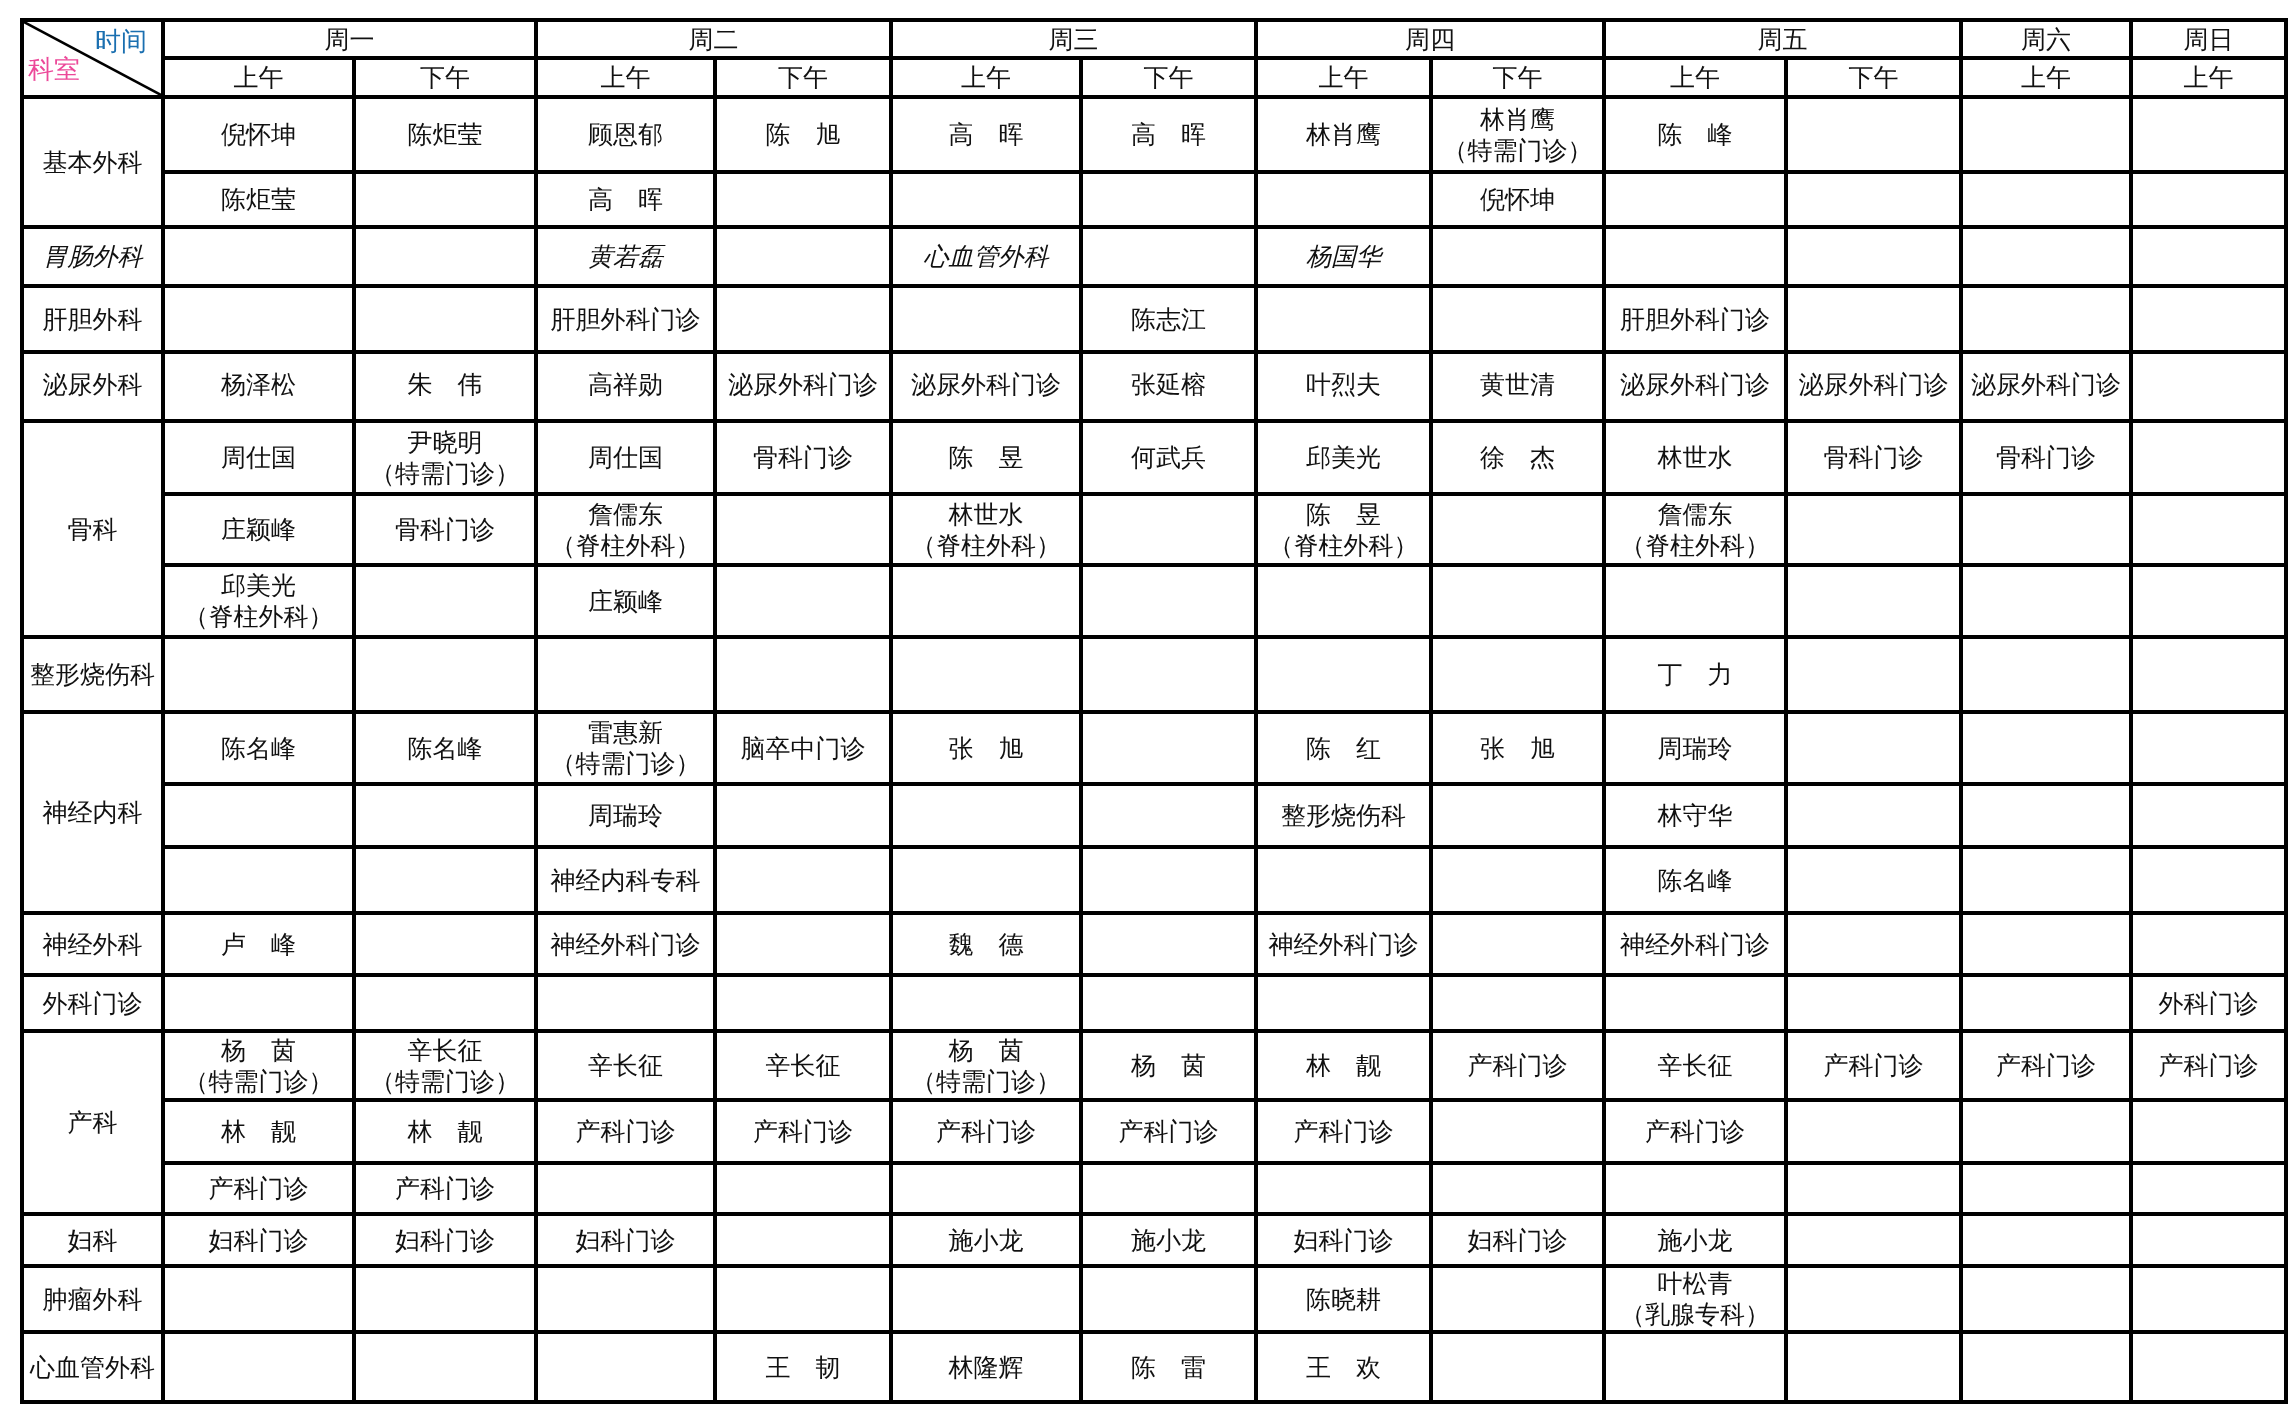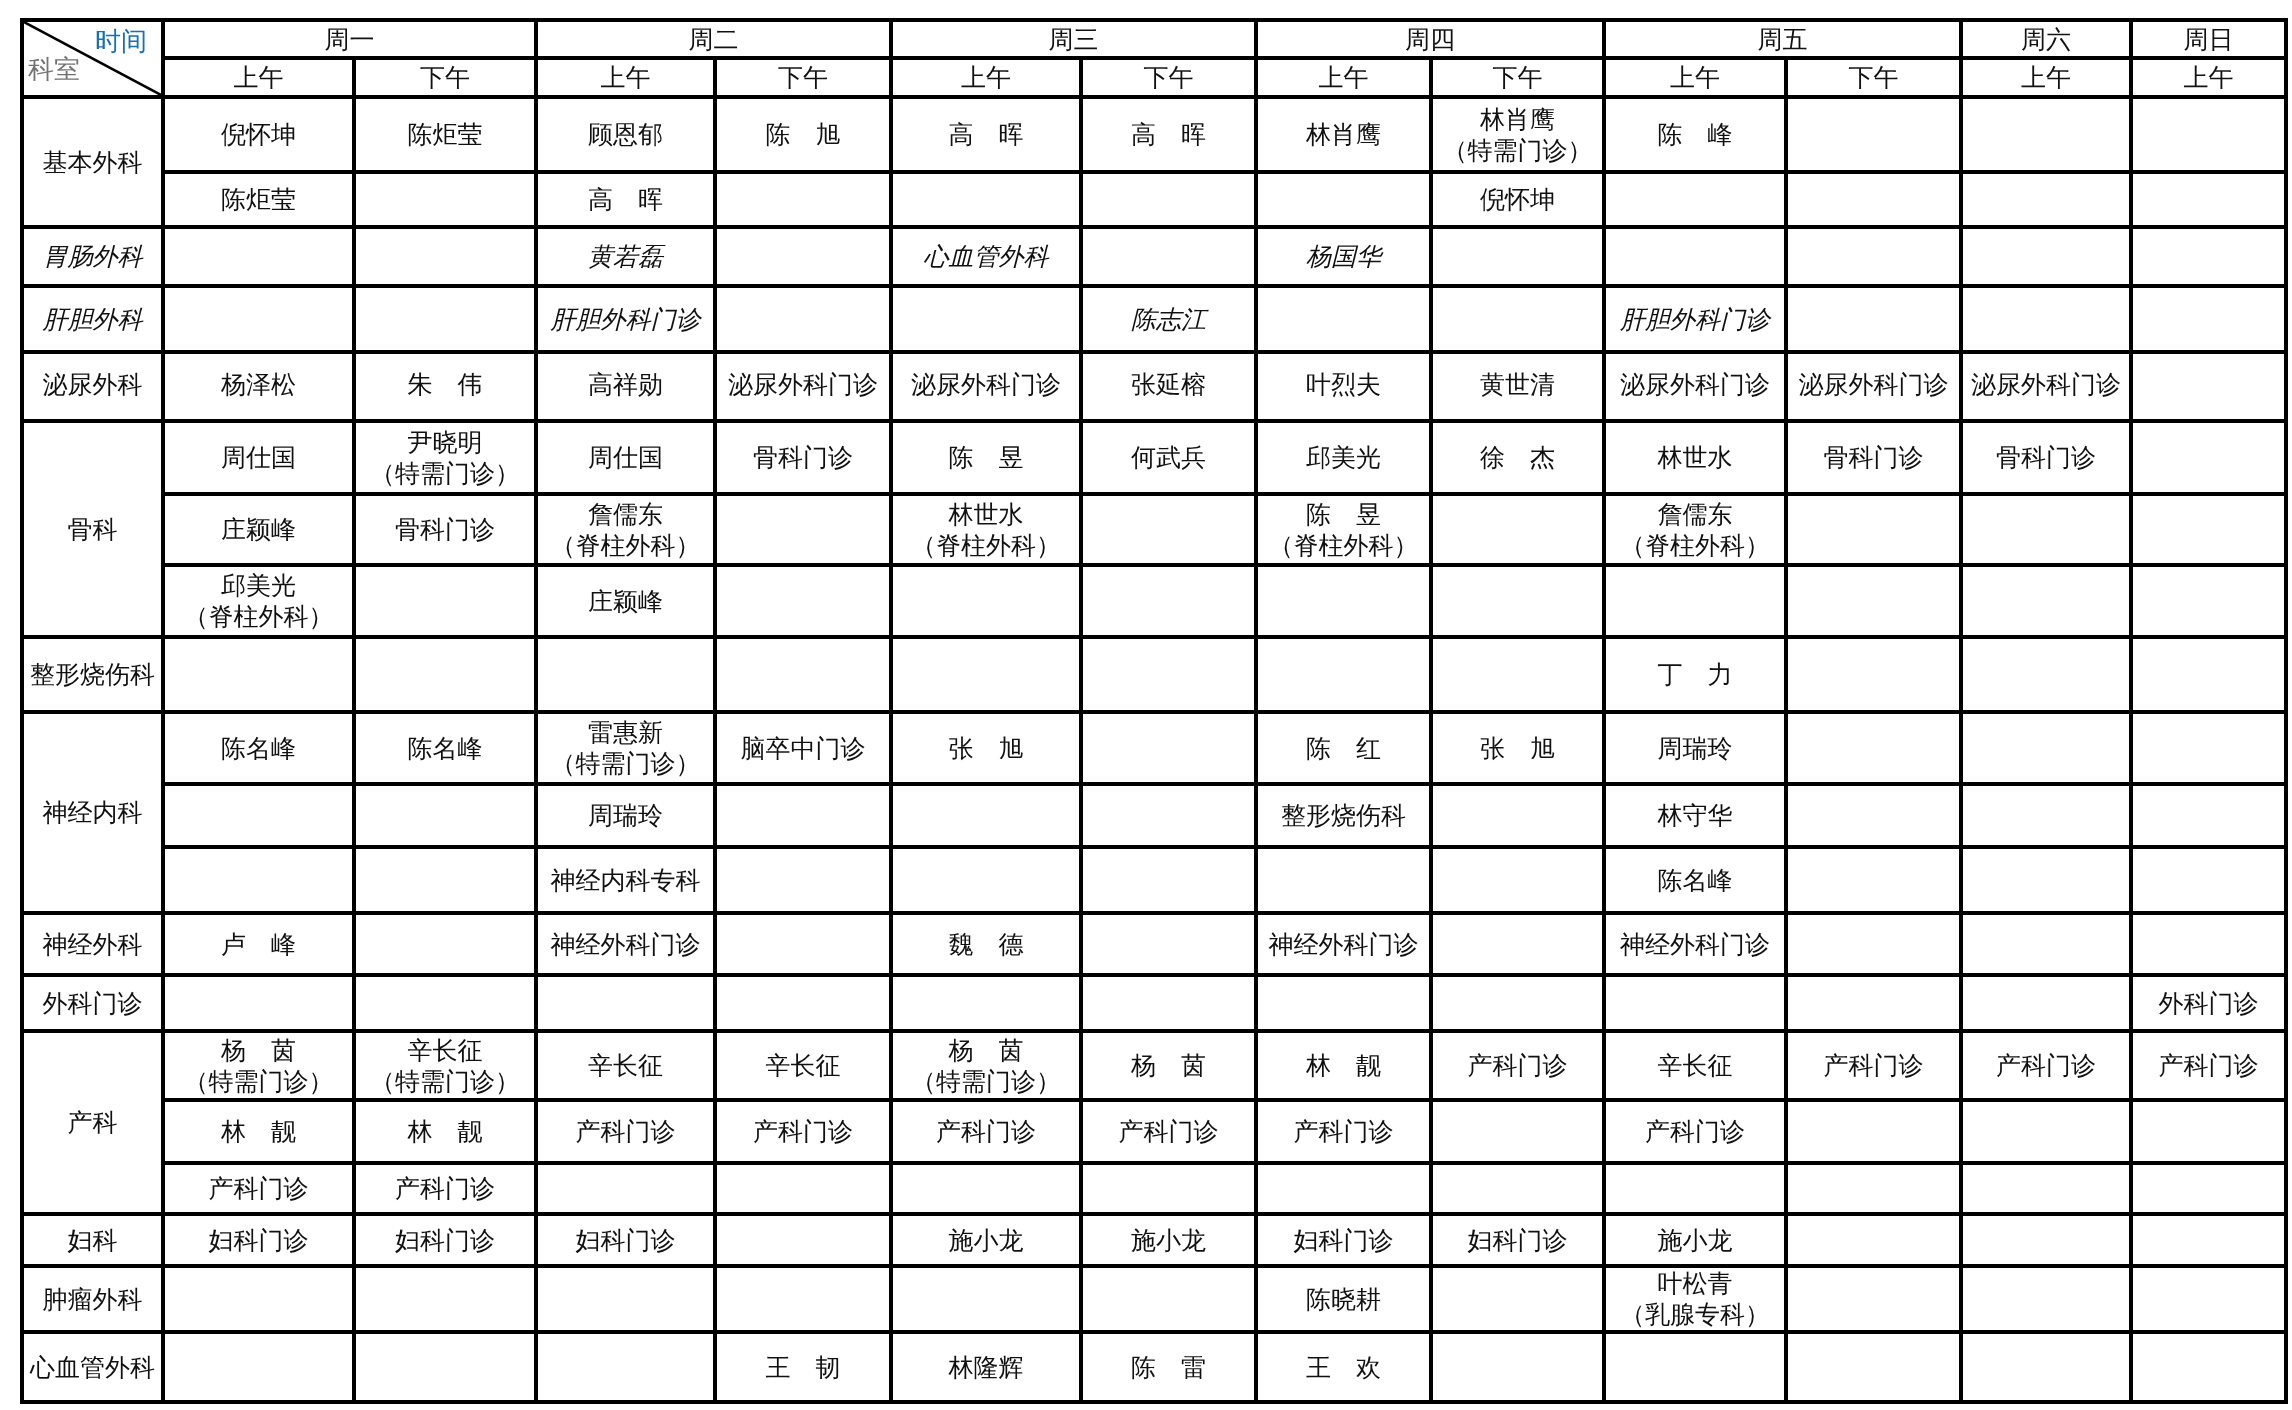--- a/index.html
+++ b/index.html
@@ -16,21 +16,21 @@
     text-align: center; vertical-align: middle;
     padding: 0; font-weight: normal;
     font-size: 25px; line-height: 31px; color: #111;
     overflow: hidden; white-space: nowrap;
   }
   .hdr { color: #1a6fb0; font-size: 26px; }
   .dept { color: #1a6fb0; font-size: 26px; line-height: 31px; white-space: normal !important; }
   .corner { position: relative; }
   .corner svg { position: absolute; left: 0; top: 0; width: 100%; height: 100%; }
   .corner .time { position: absolute; right: 14px; top: 4px; color: #1a6fb0; font-size: 26px; }
-  .corner .dept-lbl { position: absolute; left: 4px; bottom: 10px; color: #737373; font-size: 26px; text-align: center; }
+  .corner .dept-lbl { position: absolute; left: 4px; bottom: 10px; color: #ec4899; font-size: 26px; text-align: center; }
   .sub { display: block; }
 </style>
 </head>
 <body>
 
 <table class="sched">
   <colgroup>
     <col style="width:141px">
       <col style="width:191px">
       <col style="width:182px">
@@ -146,21 +146,21 @@
         <td></td>
         <td>
           <span class="sub">杨国华</span>
         </td>
         <td></td>
         <td></td>
         <td></td>
         <td></td>
         <td></td>
       </tr>
-      <tr style="height: 66px; font-style: italic;">
+      <tr style="height: 66px;">
         <td class="dept" rowspan="1">肝胆外科</td>
         <td></td>
         <td></td>
         <td>
           <span class="sub">肝胆外科门诊</span>
         </td>
         <td></td>
         <td></td>
         <td>
           <span class="sub">陈志江</span>

